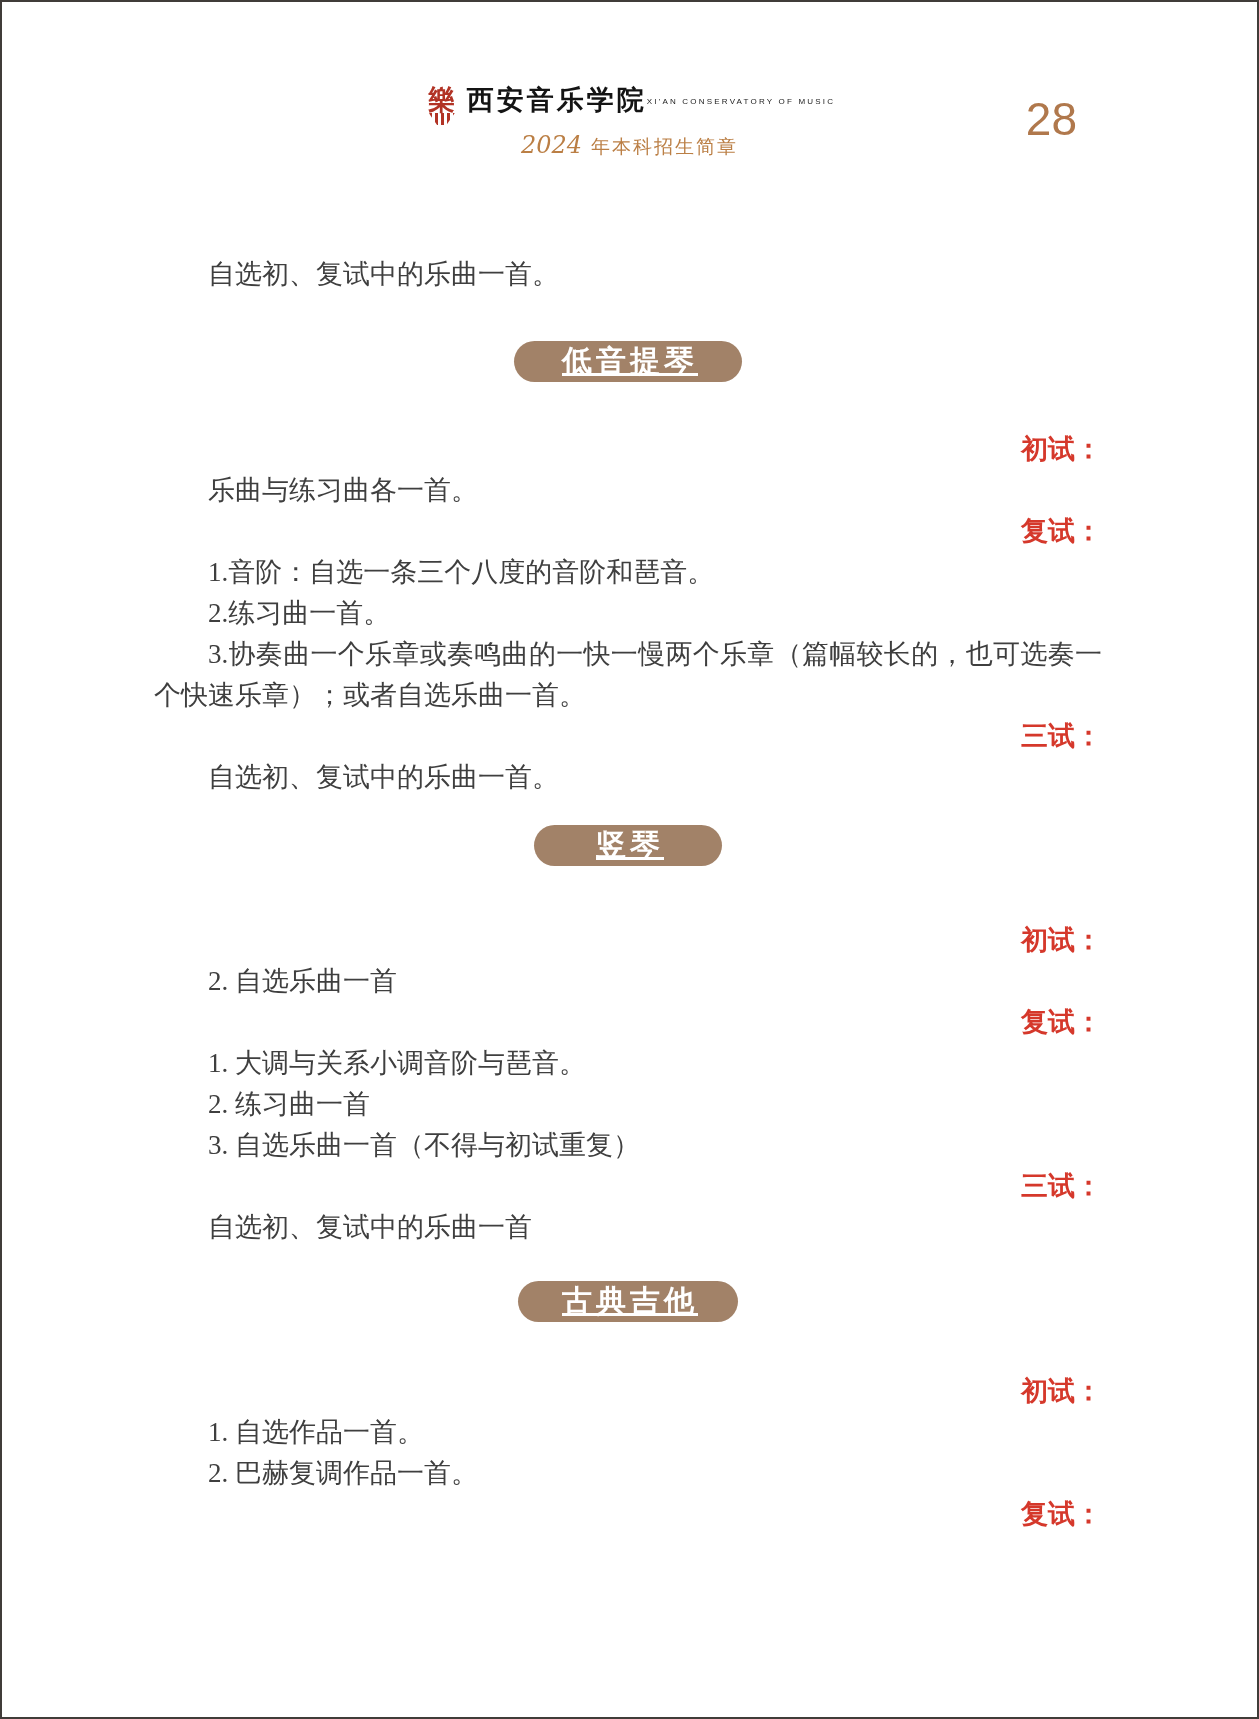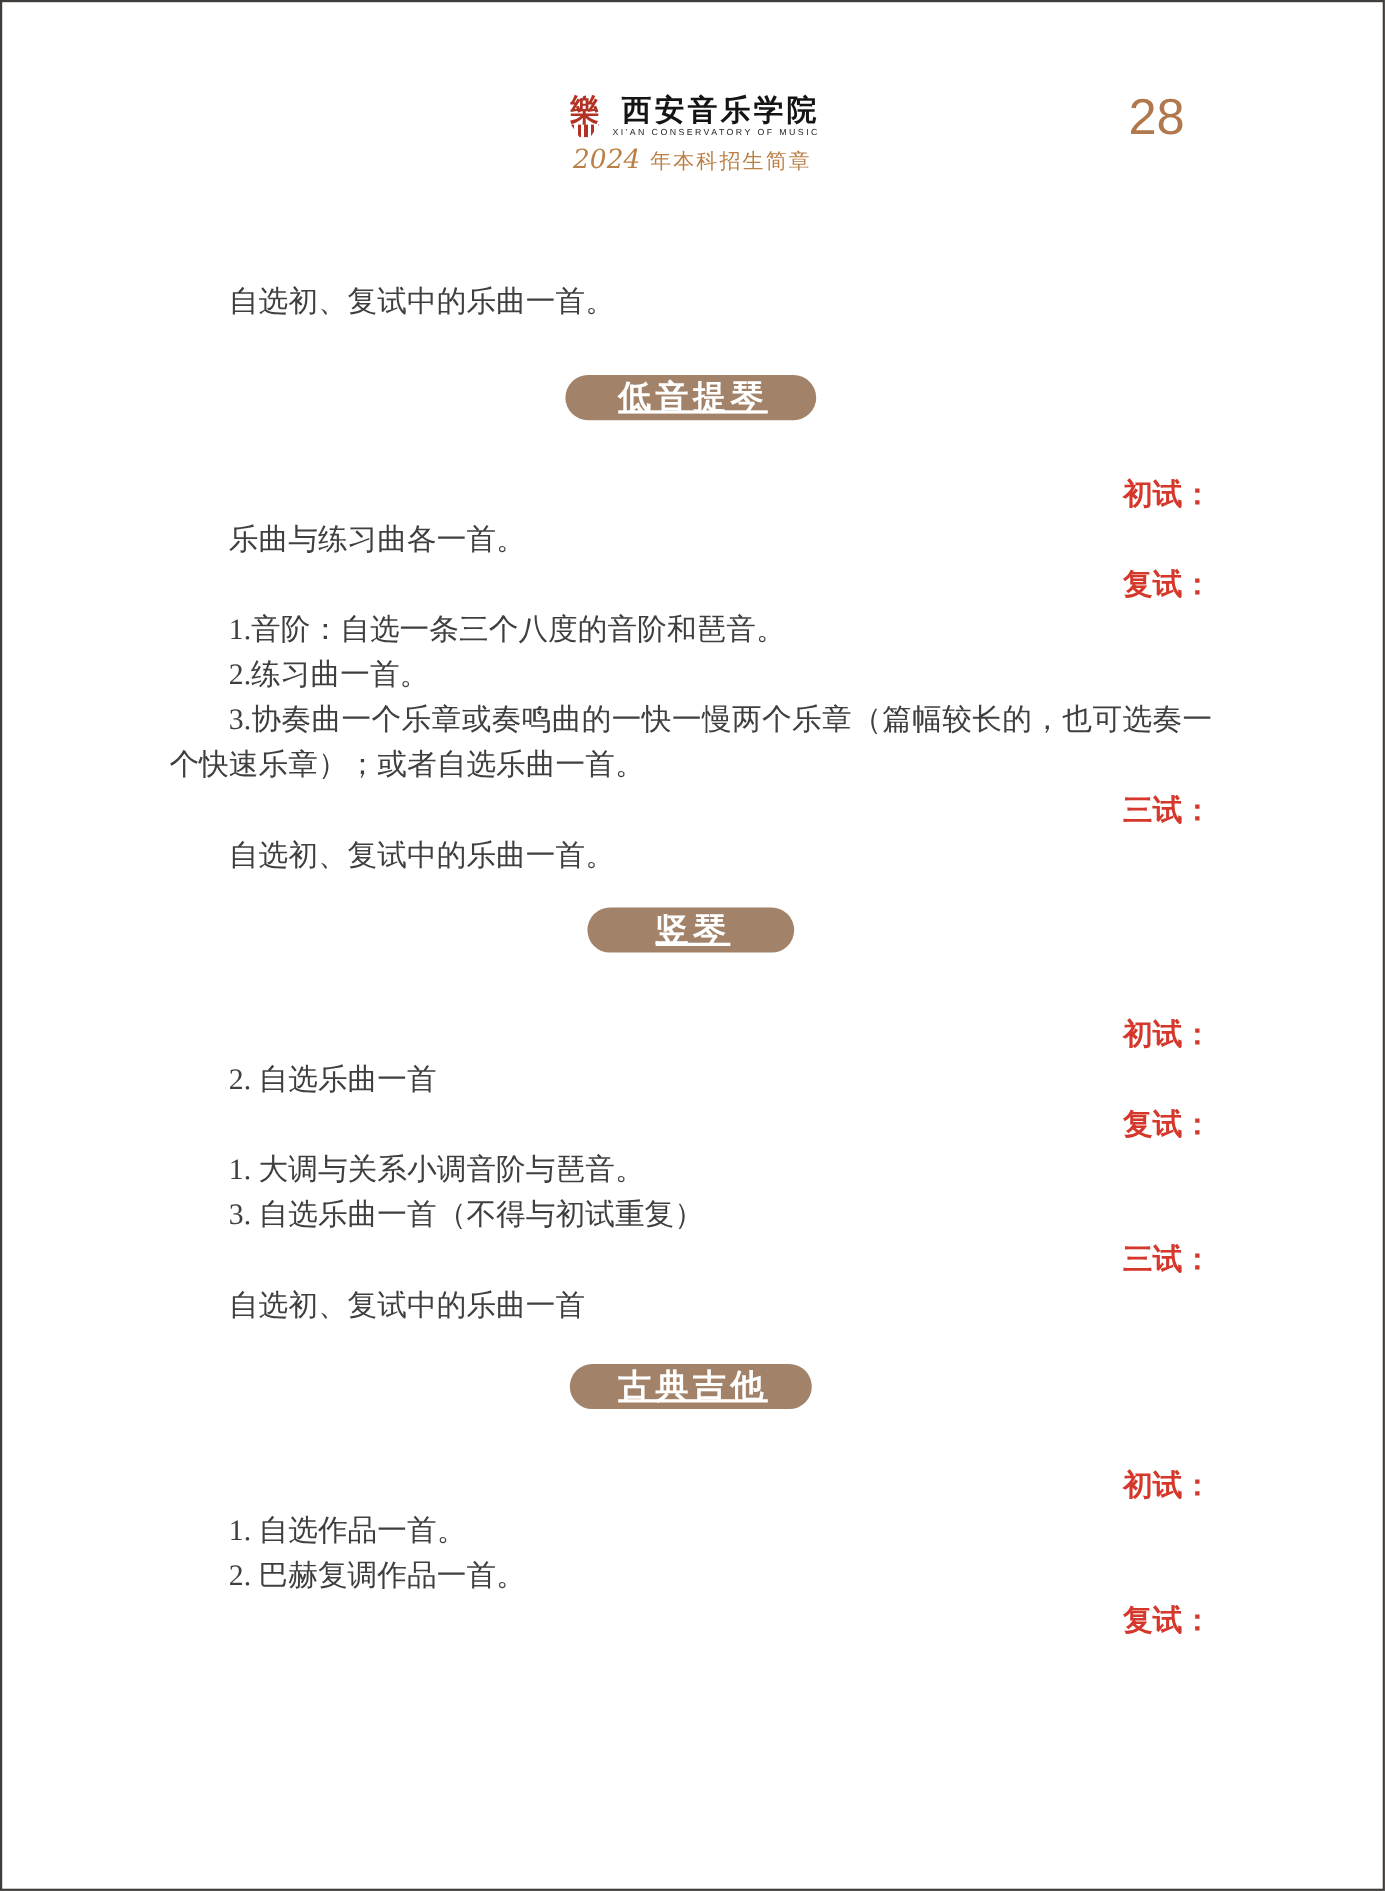--- a/index.html
+++ b/index.html
@@ -31,41 +31,41 @@
   .seal-char{
     font-size:27px;line-height:26px;font-weight:bold;
     color:var(--seal-red);
     font-family:"Liberation Serif","DejaVu Serif",serif;
   }
   .seal-fringe{
     height:12px;width:26px;margin:0 auto;
     background:repeating-linear-gradient(90deg,var(--seal-red) 0 3px,transparent 3px 6px);
     clip-path:polygon(0 0,100% 0,68% 100%,32% 100%);
   }
-  .name-block{display:flex;flex-direction:column;align-items:flex-end;}
+  .name-block{display:flex;align-items:center;}
   .name-cn{
     font-size:27px;line-height:28px;font-weight:bold;letter-spacing:3px;
     color:#141414;font-family:"Liberation Serif","DejaVu Serif",serif;
   }
   .name-en{
     font-size:8px;line-height:9px;font-weight:normal;letter-spacing:2.2px;
     color:#222;margin-top:2px;
     font-family:"Liberation Sans","DejaVu Sans",sans-serif;
   }
   .logo-sub{margin-top:6px;color:var(--brand-brown);white-space:nowrap;}
   .logo-sub .year{
     font-family:"DejaVu Serif","Liberation Serif",serif;
     font-style:italic;font-size:24px;margin-right:9px;
   }
   .logo-sub .sub{
     font-family:"Liberation Sans","DejaVu Sans",sans-serif;
     font-size:19px;letter-spacing:2px;
   }
   .page-number{
-    position:absolute;top:81px;right:180px;
+    position:absolute;top:94px;right:180px;
     font-size:46px;line-height:46px;
     color:var(--pagenum-brown);
     font-family:"Liberation Sans","DejaVu Sans",sans-serif;
   }
   
   main{padding:252px 155px 0 152px;}
   main p{
     margin:0;
     font-size:27px;line-height:41px;
     color:var(--body-text);
@@ -133,20 +133,21 @@
           <p class="para">自选初、复试中的乐曲一首。</p>
         </section>
         <section>
           <div class="banner">
             <span>竖琴</span>
           </div>
           <p class="heading">初试：</p>
           <p class="para">2. 自选乐曲一首</p>
           <p class="heading">复试：</p>
           <p class="para">1. 大调与关系小调音阶与琶音。</p>
+          <p class="para">2. 练习曲一首</p>
           <p class="para">3. 自选乐曲一首（不得与初试重复）</p>
           <p class="heading">三试：</p>
           <p class="para">自选初、复试中的乐曲一首</p>
         </section>
         <section>
           <div class="banner">
             <span>古典吉他</span>
           </div>
           <p class="heading">初试：</p>
           <p class="para">1. 自选作品一首。</p>

